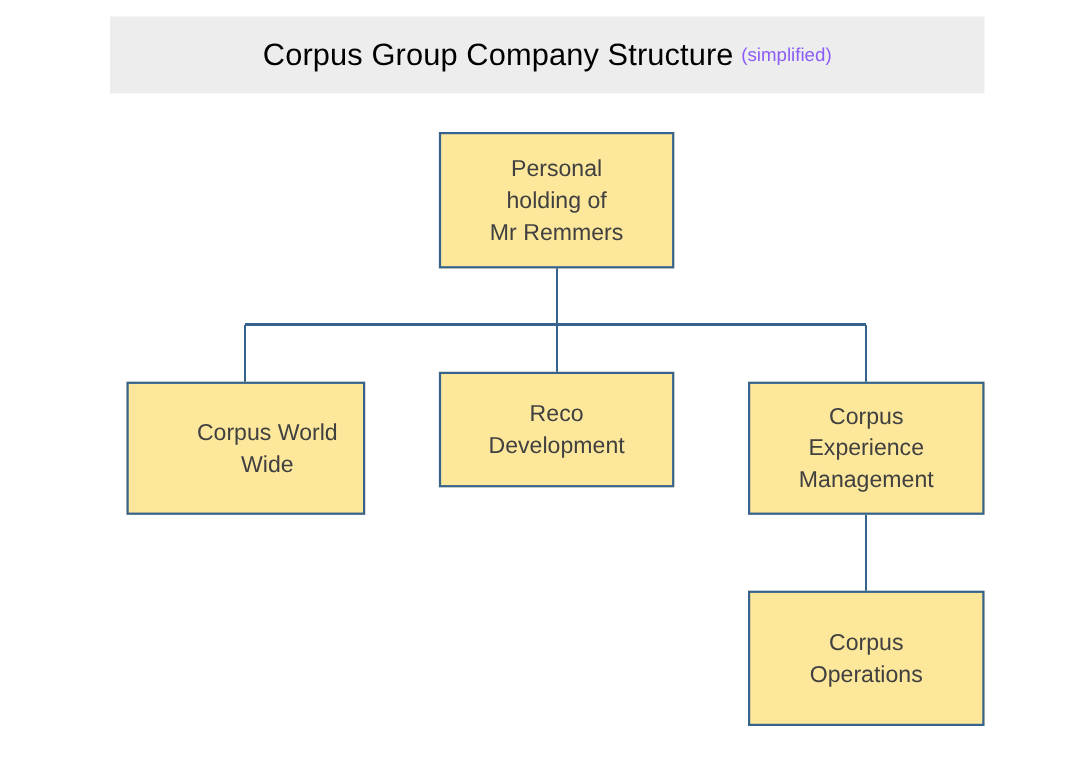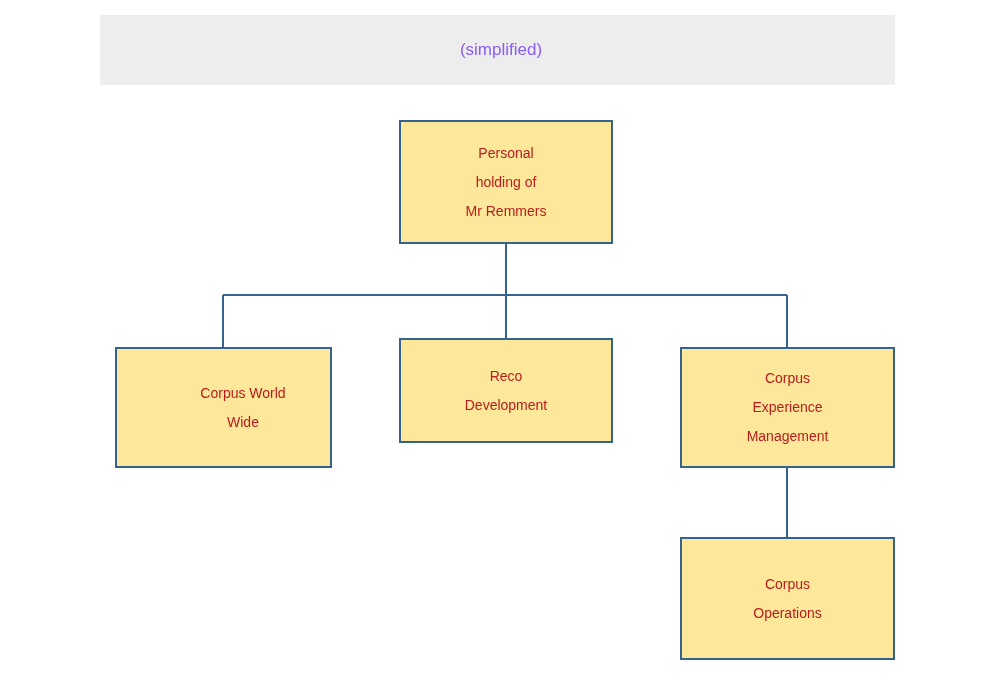--- a/index.html
+++ b/index.html
@@ -59,39 +59,40 @@
     position: absolute;
     box-sizing: border-box;
     background: #fce79b;
     border: 2px solid #36638e;
     display: flex;
     align-items: center;
     justify-content: center;
     text-align: center;
   }
   .org-box-label {
-    color: #b91c1c;
-    font-size: 14px;
+    color: #404040;
+    font-size: 21px;
     line-height: 29px;
     white-space: pre-line;
     padding: 0 6px;
   }
 
   #box-holding   { left: 399px; top: 120px; width: 214px; height: 124px; }
   #box-worldwide { left: 115px; top: 347px; width: 217px; height: 121px; padding-left: 39px; }
   #box-reco      { left: 399px; top: 338px; width: 214px; height: 105px; }
   #box-cem       { left: 680px; top: 347px; width: 215px; height: 121px; }
   #box-ops       { left: 680px; top: 537px; width: 215px; height: 123px; }
 </style>
 </head>
 <body>
 
 <div id="canvas">
 
   <div id="title-banner">
+    <span id="title-text">Corpus Group Company Structure</span>
     <span id="title-suffix">(simplified)</span>
   </div>
 
   <svg id="connectors" viewBox="0 0 992 699" xmlns="http://www.w3.org/2000/svg">
     <g stroke="#36638e" stroke-width="2" fill="none" shape-rendering="crispEdges">
       <line x1="506" y1="244" x2="506" y2="295"></line>
       <line x1="223" y1="295" x2="787" y2="295"></line>
       <line x1="223" y1="295" x2="223" y2="347"></line>
       <line x1="506" y1="295" x2="506" y2="347"></line>
       <line x1="787" y1="295" x2="787" y2="347"></line>

